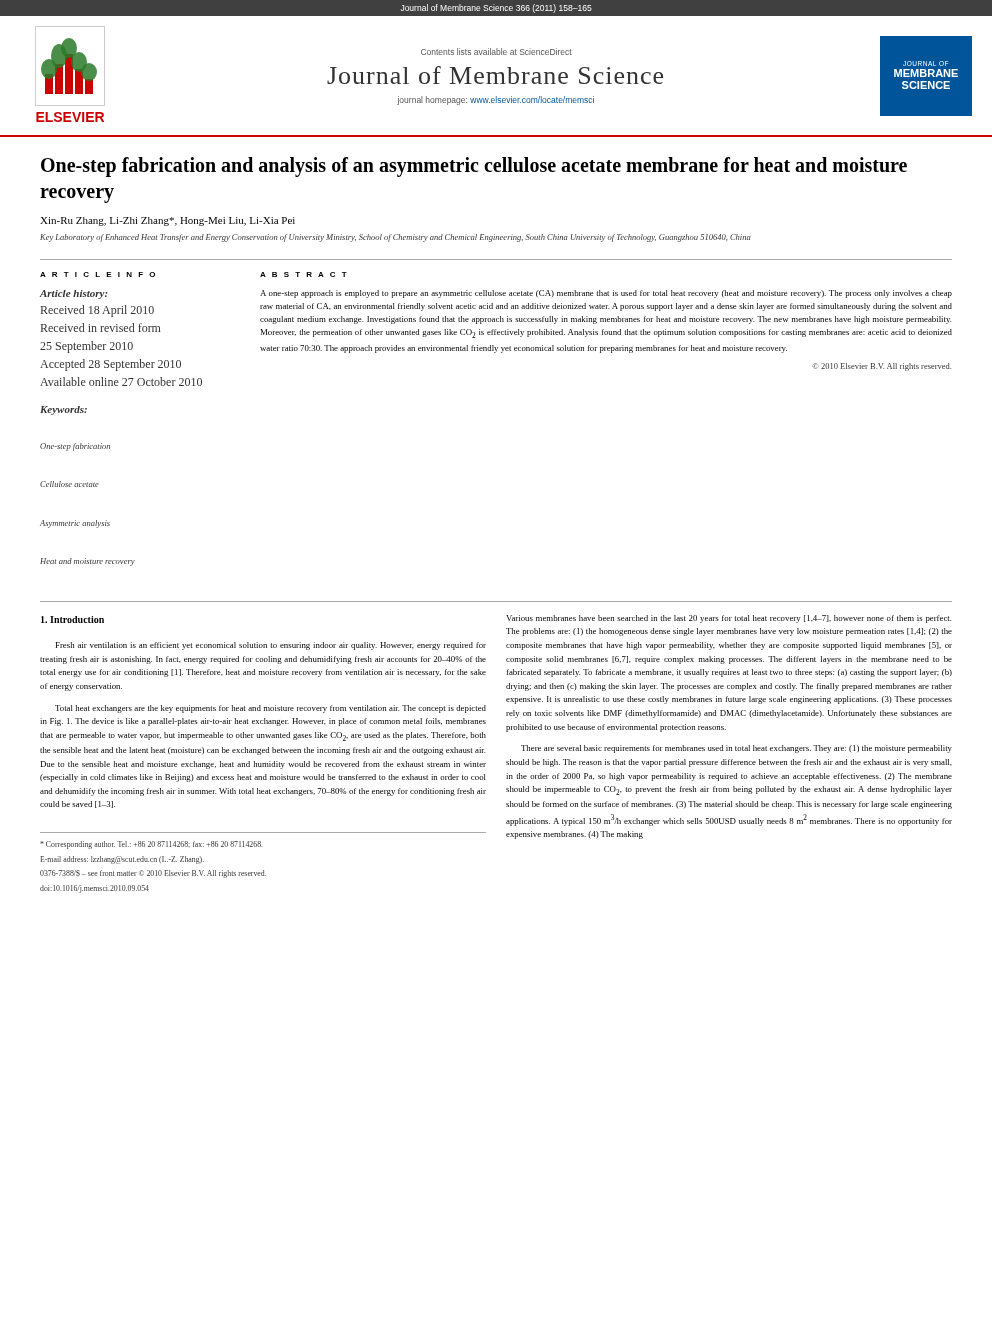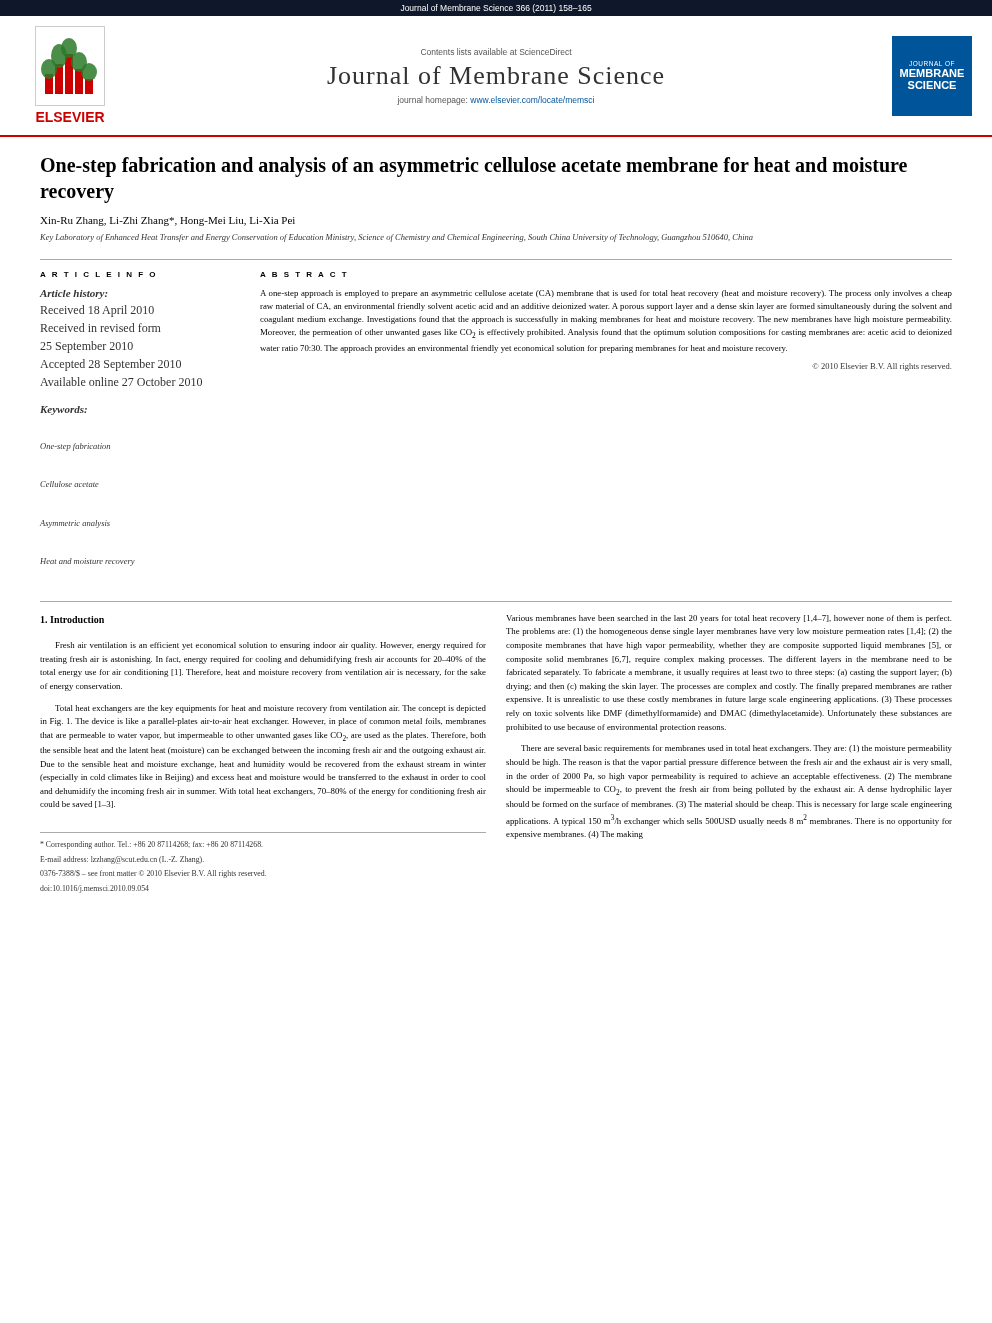--- a/index.html
+++ b/index.html
@@ -7,21 +7,21 @@
       font-family: "Times New Roman", Times, serif;
       background: #fff;
       width: 992px;
       min-height: 1323px;
       color: #000;
       font-size: 10px;
     }
 
     
     .top-bar {
-      background: #0f172a;
+      background: #404040;
       color: #fff;
       text-align: center;
       font-size: 8.5px;
       padding: 3px 0;
       font-family: Arial, sans-serif;
     }
 
     
     .journal-header {
       display: flex;
@@ -84,21 +84,21 @@
       margin-top: 4px;
     }
     .journal-homepage a { color: #00559a; text-decoration: none; }
 
     .journal-header-right {
       width: 100px;
       display: flex;
       justify-content: flex-end;
     }
     .journal-logo-box {
-      width: 80px;
+      width: 92px;
       height: 80px;
       background: #00559a;
       color: #fff;
       font-size: 8px;
       font-family: Arial, sans-serif;
       display: flex;
       flex-direction: column;
       align-items: center;
       justify-content: center;
       text-align: center;
@@ -301,21 +301,21 @@
 </div>
 
 <div class="main-content">
 
   <div class="article-title">One-step fabrication and analysis of an asymmetric cellulose acetate membrane for heat and moisture recovery</div>
 
   <div class="authors">
     <span>Xin-Ru Zhang, Li-Zhi Zhang*, Hong-Mei Liu, Li-Xia Pei</span>
   </div>
 
-  <div class="affiliation">Key Laboratory of Enhanced Heat Transfer and Energy Conservation of Education Ministry, Science of Chemistry and Chemical Engineering, South China University of Technology, Guangzhou 510640, China</div>
+  <div class="affiliation">Key Laboratory of Enhanced Heat Transfer and Energy Conservation of University Ministry, School of Chemistry and Chemical Engineering, South China University of Technology, Guangzhou 510640, China</div>
 
   <hr class="divider">
 
   <div class="two-col">
 
     <div class="col-left">
       <div class="section-header">A R T I C L E   I N F O</div>
 
       <div class="info-block">
         <div class="info-label">Article history:</div>

